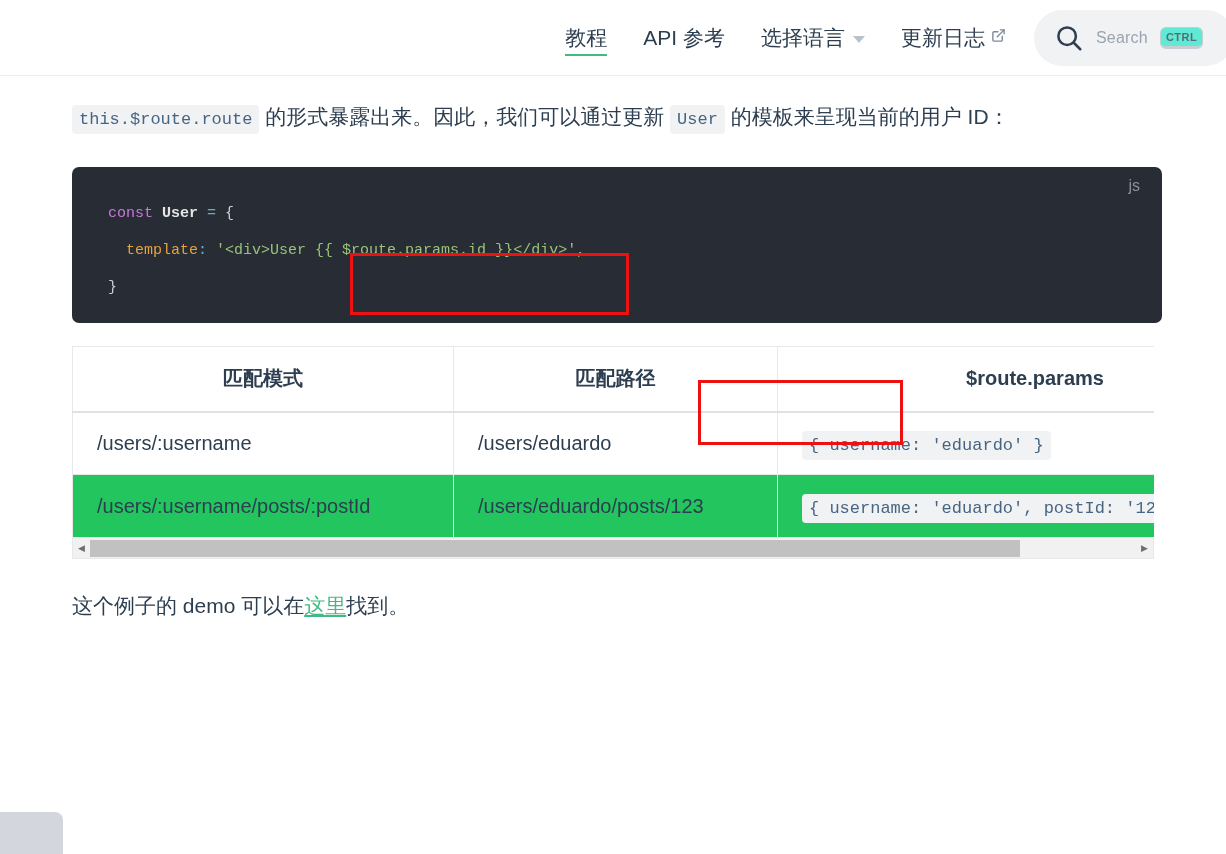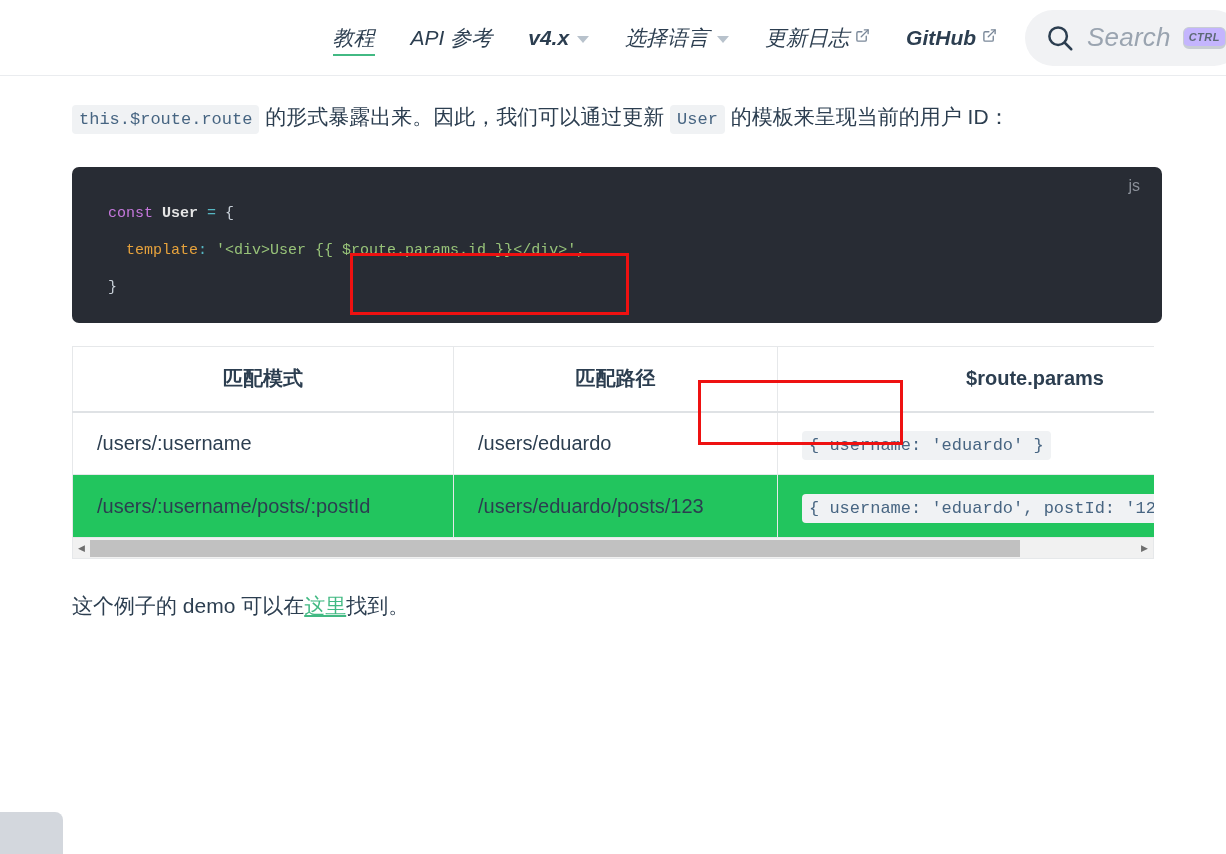--- a/index.html
+++ b/index.html
@@ -13,22 +13,21 @@
 
   
   .navbar {
     position: relative;
     height: 76px;
     background: #ffffff;
     border-bottom: 1px solid #eaecef;
     display: flex;
     align-items: center;
     justify-content: flex-end;
-    padding-right: 0;
-    font-style: italic;
+    padding-right: 8px;
   }
   .nav-links {
     display: flex;
     align-items: center;
     gap: 0px;
     margin-right: 10px;
   }
   .nav-item {
     position: relative;
     display: flex;
@@ -72,29 +71,29 @@
     background: #f1f2f4;
     border-radius: 28px;
     height: 56px;
     padding: 0 16px 0 20px;
     min-width: 200px;
     margin-right: -16px;
     cursor: text;
   }
   .search-icon svg { display: block; }
   .search-placeholder {
-    font-size: 26px;
+    font-size: 16px;
     color: #9aa4b0;
     letter-spacing: .2px;
   }
   .ctrl-key {
     border: 1px solid #c8cdd4;
     border-bottom-width: 3px;
     border-radius: 6px;
-    background: #c4b5fd;
+    background: #5eead4;
     font-size: 11px;
     font-family: "Liberation Sans", sans-serif;
     color: #5c6975;
     padding: 4px 5px 3px;
     line-height: 1;
     letter-spacing: .5px;
     font-weight: bold;
   }
 
   
@@ -251,51 +250,37 @@
   <div class="nav-links">
 
     <div class="nav-item active">
       <span>教程</span>
     </div>
 
     <div class="nav-item">
       <span>API 参考</span>
     </div>
 
-    <div class="nav-item strong">
-      <span>v4.x</span>
-      <span class="caret"></span>
-    </div>
 
     <div class="nav-item">
       <span>选择语言</span>
       <span class="caret"></span>
     </div>
 
     <div class="nav-item">
       <span>更新日志</span>
       <span class="ext-icon">
         <svg width="15" height="15" viewBox="0 0 24 24" fill="none" stroke="#7a8899" stroke-width="2.2" stroke-linecap="round" stroke-linejoin="round">
           <path d="M18 13v6a2 2 0 0 1-2 2H5a2 2 0 0 1-2-2V8a2 2 0 0 1 2-2h6"></path>
           <polyline points="15 3 21 3 21 9"></polyline>
           <line x1="10" y1="14" x2="21" y2="3"></line>
         </svg>
       </span>
     </div>
 
-    <div class="nav-item strong">
-      <span>GitHub</span>
-      <span class="ext-icon">
-        <svg width="15" height="15" viewBox="0 0 24 24" fill="none" stroke="#7a8899" stroke-width="2.2" stroke-linecap="round" stroke-linejoin="round">
-          <path d="M18 13v6a2 2 0 0 1-2 2H5a2 2 0 0 1-2-2V8a2 2 0 0 1 2-2h6"></path>
-          <polyline points="15 3 21 3 21 9"></polyline>
-          <line x1="10" y1="14" x2="21" y2="3"></line>
-        </svg>
-      </span>
-    </div>
   </div>
 
   <div class="searchbox">
     <span class="search-icon">
       <svg width="30" height="30" viewBox="0 0 24 24" fill="none" stroke="#2c3e50" stroke-width="2" stroke-linecap="round">
         <circle cx="10.5" cy="10.5" r="7"></circle>
         <line x1="15.8" y1="15.8" x2="21" y2="21"></line>
       </svg>
     </span>
     <span class="search-placeholder">Search</span>

